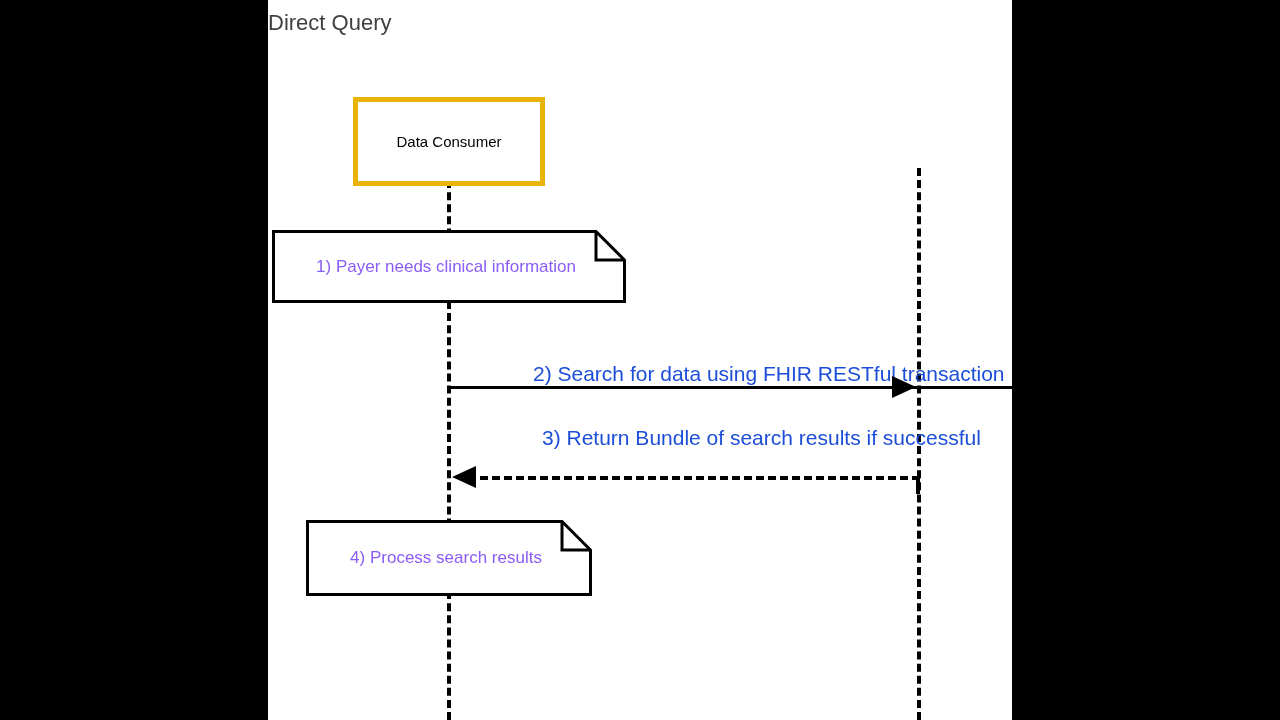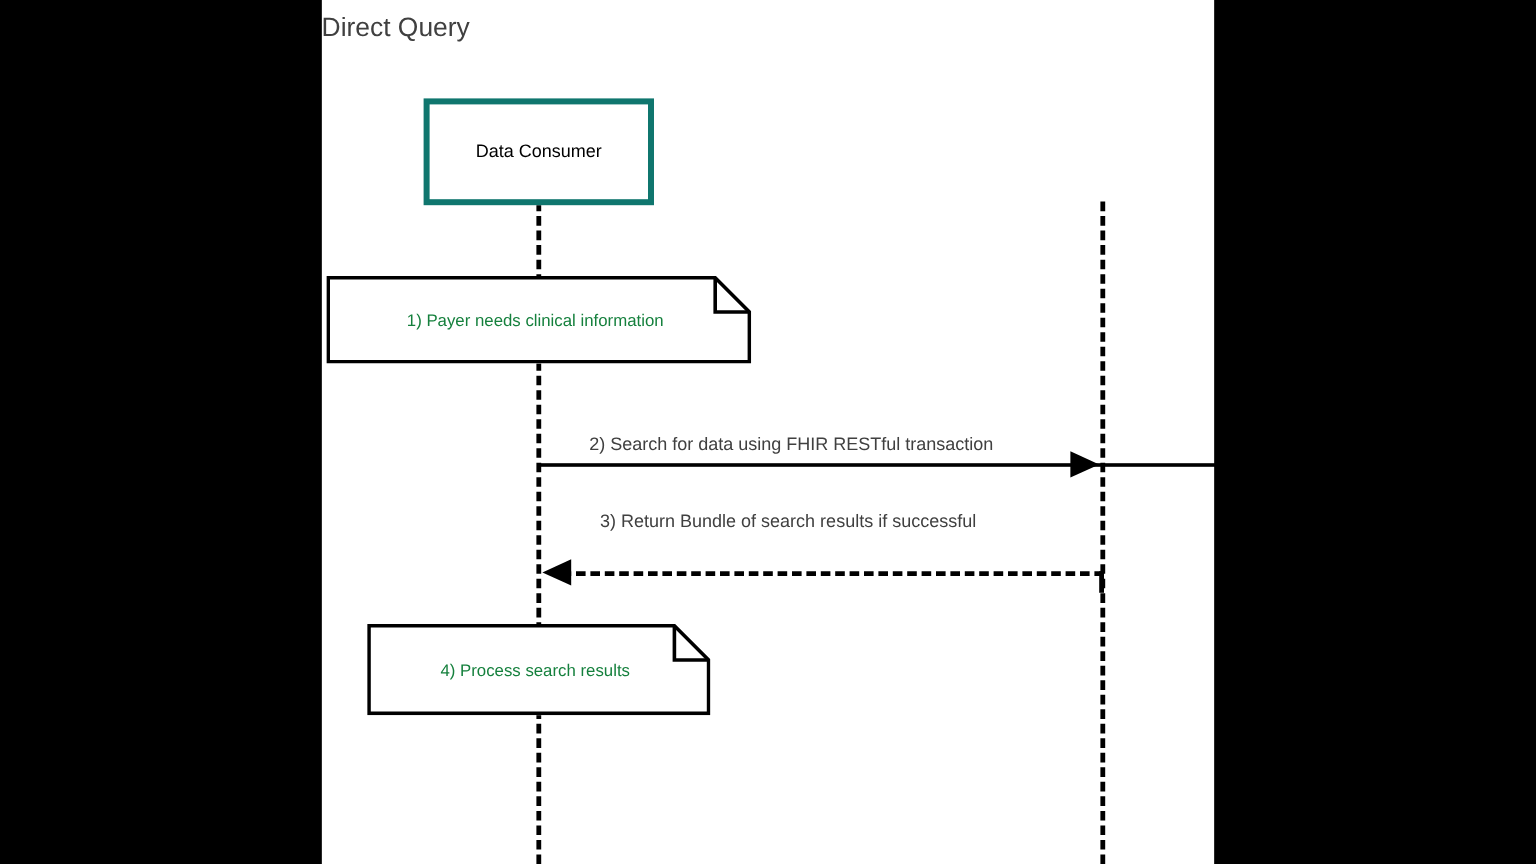--- a/index.html
+++ b/index.html
@@ -45,27 +45,28 @@
     font-size: 22px;
     color: #404040;
     line-height: 26px;
     white-space: nowrap;
   }
 
   .lifeline-box {
     position: absolute;
     box-sizing: border-box;
     background: #ffffff;
-    border: 5px solid #0f766e;
+    border: 5px solid #eab308;
     display: flex;
     align-items: center;
     justify-content: center;
     font-size: 15px;
     color: #000000;
     white-space: nowrap;
+    margin-top: 15px;
   }
 
   .lifeline {
     position: absolute;
     width: 0;
     border-left: 4px dashed #000000;
     
   }
 
   .note {
@@ -76,35 +77,36 @@
   .note svg { display: block; }
   .note-label {
     position: absolute;
     left: 0;
     top: 0;
     width: 100%;
     height: 100%;
     display: flex;
     align-items: center;
     justify-content: center;
-    font-size: 14px;
-    color: #15803d;
+    font-size: 17px;
+    color: #8b5cf6;
     white-space: nowrap;
     padding-right: 6px;
     box-sizing: border-box;
   }
 
   .message {
     position: absolute;
   }
   .msg-label {
     position: absolute;
-    font-size: 15px;
-    color: #404040;
+    font-size: 21px;
+    color: #1d4ed8;
     white-space: nowrap;
+    margin-left: 42px;
   }
   .msg-line-solid {
     position: absolute;
     height: 0;
     border-top: 3px solid #000000;
   }
   .msg-line-dashed {
     position: absolute;
     height: 0;
     border-top: 4px dashed #000000;

